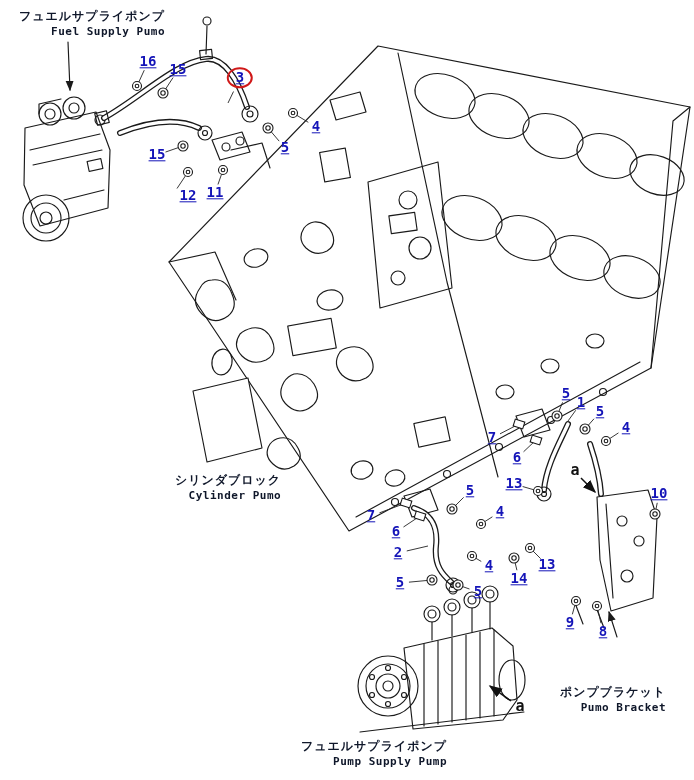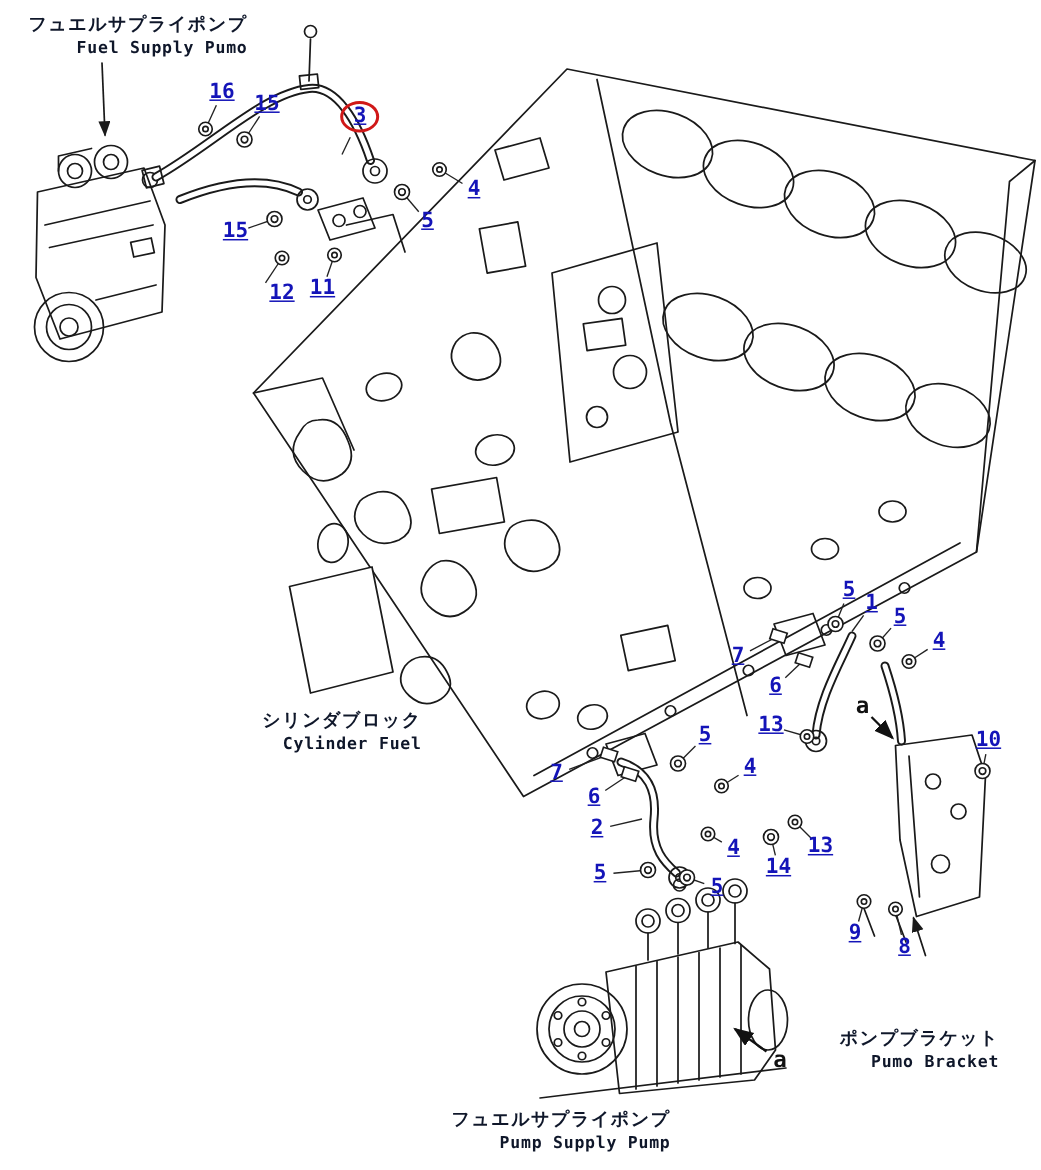--- a/index.html
+++ b/index.html
@@ -322,21 +322,21 @@
       <div class="ref-letter" style="left: 520px; top: 706px;">a</div>
     </div>
 
   <div id="label-layer">
       <div class="part-label" style="left: 92px; top: 8px;">
         <div class="jp">フュエルサプライポンプ</div>
         <div class="en">Fuel Supply Pumo</div>
       </div>
       <div class="part-label" style="left: 228px; top: 472px;">
         <div class="jp">シリンダブロック</div>
-        <div class="en">Cylinder Fuel</div>
+        <div class="en">Cylinder Pumo</div>
       </div>
       <div class="part-label" style="left: 613px; top: 684px;">
         <div class="jp">ポンプブラケット</div>
         <div class="en">Pumo Bracket</div>
       </div>
       <div class="part-label" style="left: 374px; top: 738px;">
         <div class="jp">フュエルサプライポンプ</div>
         <div class="en">Pump Supply Pump</div>
       </div>
     </div>

